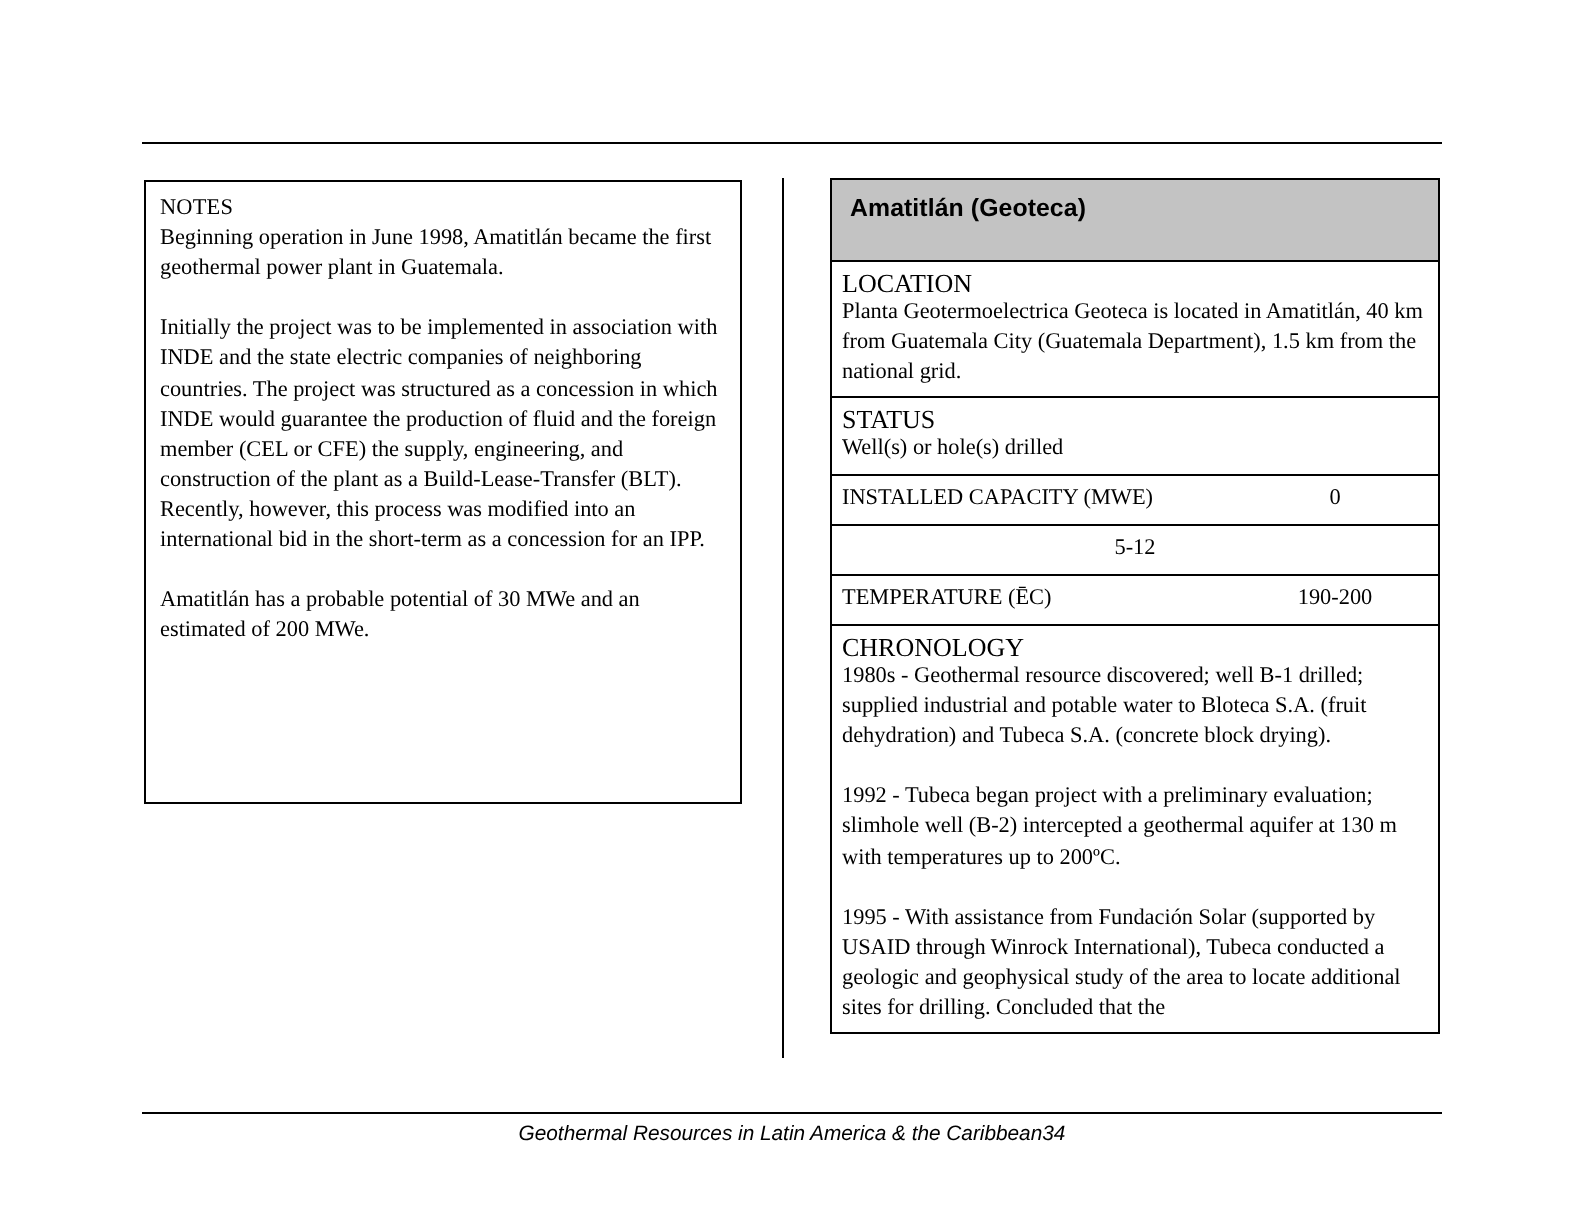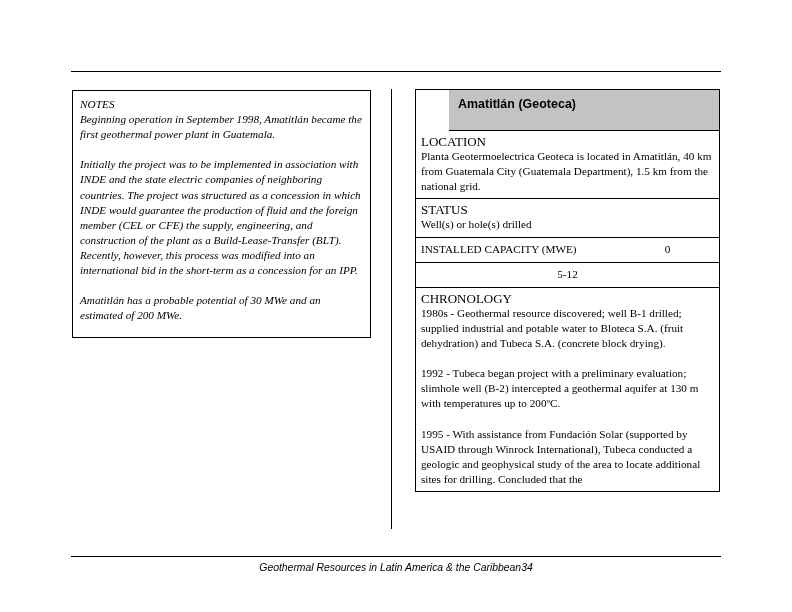--- a/index.html
+++ b/index.html
@@ -43,25 +43,24 @@
     height: 440px;
     border-left: 1.3px solid #000;
   }
 
   
   .notes-box {
     position: absolute;
     left: 72px;
     top: 90px;
     width: 299px;
-    height: 248px;
+    height: 312px;
     border: 1.2px solid #000;
     box-sizing: border-box;
     padding: 6px 8px 0 7px;
-    font-style: italic;
   }
   .notes-heading {
     font-size: 11.2px;
     line-height: 15.1px;
     letter-spacing: 0.1px;
   }
   .notes-para {
     font-size: 11.2px;
     line-height: 15.1px;
     margin: 0;
@@ -148,30 +147,30 @@
 </style>
 </head>
 <body>
 
 <div class="top-rule"></div>
 
 <div class="col-divider"></div>
 
 <div class="notes-box">
   <div class="notes-heading">NOTES</div>
-  <p class="notes-para">Beginning operation in September 1998, Amatitlán became the first geothermal power plant in Guatemala.</p>
+  <p class="notes-para">Beginning operation in June 1998, Amatitlán became the first geothermal power plant in Guatemala.</p>
   <div class="notes-gap"></div>
   <p class="notes-para">Initially the project was to be implemented in association with INDE and the state electric companies of neighboring countries.  The project was structured as a concession in which INDE would guarantee the production of fluid and the foreign member (CEL or CFE) the supply, engineering, and construction of the plant as a Build-Lease-Transfer (BLT).  Recently, however, this process was modified into an international bid in the short-term as a concession for an IPP.</p>
   <div class="notes-gap"></div>
   <p class="notes-para">Amatitlán has a probable potential of 30 MWe and an estimated of 200 MWe.</p>
 </div>
 
 <div class="data-table">
 
-  <div class="tbl-header" style="background: rgb(195, 195, 195); margin-left: 33px;">
+  <div class="tbl-header" style="background: rgb(195, 195, 195);">
     <div class="tbl-header-title">Amatitlán (Geoteca)</div>
   </div>
 
   <div class="tbl-row">
     <div class="tbl-label">LOCATION</div>
     <div class="tbl-body">Planta Geotermoelectrica Geoteca is located in Amatitlán, 40 km from Guatemala City (Guatemala Department), 1.5 km from the national grid.</div>
   </div>
 
   <div class="tbl-row">
     <div class="tbl-label">STATUS</div>
@@ -180,20 +179,24 @@
 
   <div class="metric-row">
     <div class="metric-label">INSTALLED CAPACITY (MWE)</div>
     <div class="metric-value">0</div>
   </div>
 
   <div class="metric-row">
     <div class="metric-value">5-12</div>
   </div>
 
+  <div class="metric-row">
+    <div class="metric-label">TEMPERATURE (ĒC)</div>
+    <div class="metric-value">190-200</div>
+  </div>
 
   <div class="tbl-row">
     <div class="tbl-label">CHRONOLOGY</div>
     <div class="tbl-body">1980s - Geothermal resource discovered; well B-1 drilled; supplied industrial and potable water to Bloteca S.A. (fruit dehydration) and Tubeca S.A. (concrete block drying).</div>
     <div class="chron-gap"></div>
     <div class="tbl-body">1992 - Tubeca began project with a preliminary evaluation; slimhole well (B-2) intercepted a geothermal aquifer at 130 m with temperatures up to 200ºC.</div>
     <div class="chron-gap"></div>
     <div class="tbl-body">1995 - With assistance from Fundación Solar (supported by USAID through Winrock International), Tubeca conducted a geologic and geophysical study of the area to locate additional sites for drilling.  Concluded that the</div>
   </div>
 

